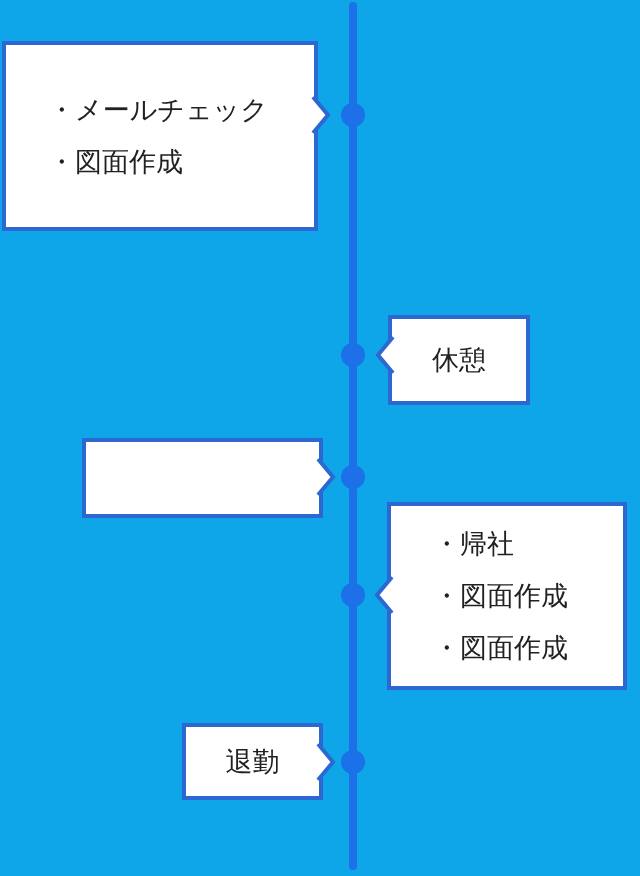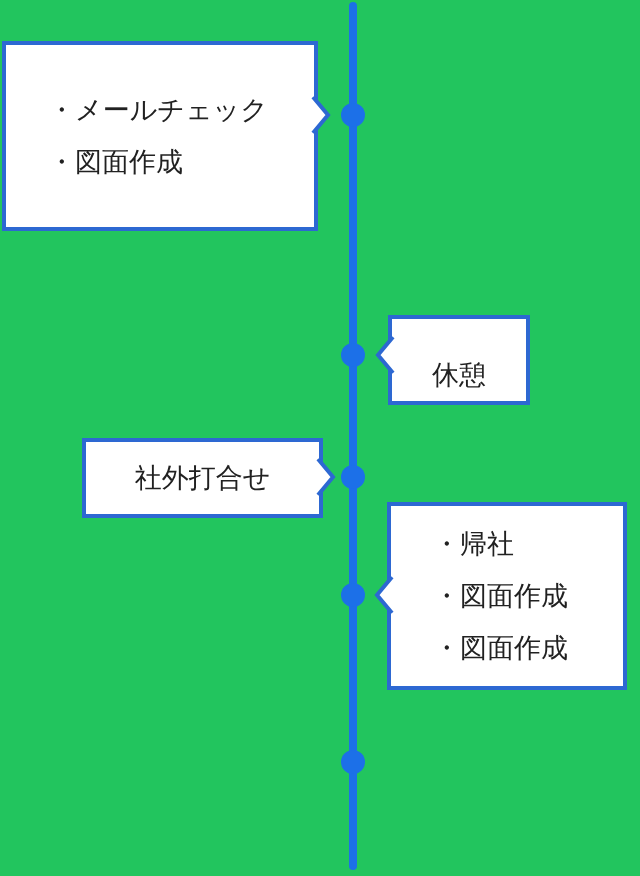--- a/index.html
+++ b/index.html
@@ -2,21 +2,21 @@
 <html><head>
 <meta charset="utf-8">
 <style>
   html, body {
     margin: 0; padding: 0;
     background: #000000;
   }
   .canvas {
     position: relative;
     width: 640px; height: 876px;
-    background: #22c55e;
+    background: #0ea5e9;
     overflow: hidden;
     font-family: "Liberation Sans", "DejaVu Sans", sans-serif;
   }
   
   .tl-line {
     position: absolute;
     left: 349px; top: 2px;
     width: 8px; height: 868px;
     background: #1C70E8;
     border-radius: 4px;
@@ -46,21 +46,21 @@
     flex-direction: column;
     justify-content: center;
     font-size: 27px;
     line-height: 52px;
   }
   .callout .txt { white-space: nowrap; }
   .callout.list { align-items: flex-start; padding-left: 42px; }
   .callout.center { align-items: center; text-align: center; }
 
   .box-1 { left: 2px;   top: 41px;  width: 316px; height: 190px; }
-  .box-2 { left: 388px; top: 315px; width: 142px; height: 90px; justify-content: flex-end;  }
+  .box-2 { left: 388px; top: 315px; width: 142px; height: 90px;  }
   .box-3 { left: 82px;  top: 438px; width: 241px; height: 80px;  }
   .box-4 { left: 387px; top: 502px; width: 240px; height: 188px; }
   .box-5 { left: 182px; top: 723px; width: 141px; height: 77px;  }
 
   
   .tail {
     position: absolute;
     width: 20px; height: 44px;
     overflow: visible;
   }
@@ -97,26 +97,31 @@
     <svg class="tail tail-left" viewBox="0 0 20 44">
       <path d="M20,4 L5,22 L20,40" fill="#FFFFFF" stroke="#2D68D2" stroke-width="4"></path>
     </svg>
     <div class="txt">休憩</div>
   </div>
 
   <div class="callout center box-3">
     <svg class="tail tail-right" viewBox="0 0 20 44">
       <path d="M0,4 L15,22 L0,40" fill="#FFFFFF" stroke="#2D68D2" stroke-width="4"></path>
     </svg>
-    <div class="txt">社外打合せ</div>
   </div>
 
   <div class="callout list box-4">
     <svg class="tail tail-left" viewBox="0 0 20 44">
       <path d="M20,4 L5,22 L20,40" fill="#FFFFFF" stroke="#2D68D2" stroke-width="4"></path>
     </svg>
     <div class="txt">・帰社</div>
     <div class="txt">・図面作成</div>
     <div class="txt">・図面作成</div>
   </div>
 
+  <div class="callout center box-5">
+    <svg class="tail tail-right" viewBox="0 0 20 44">
+      <path d="M0,4 L15,22 L0,40" fill="#FFFFFF" stroke="#2D68D2" stroke-width="4"></path>
+    </svg>
+    <div class="txt">退勤</div>
+  </div>
 
 </div>
 
 </body></html>

